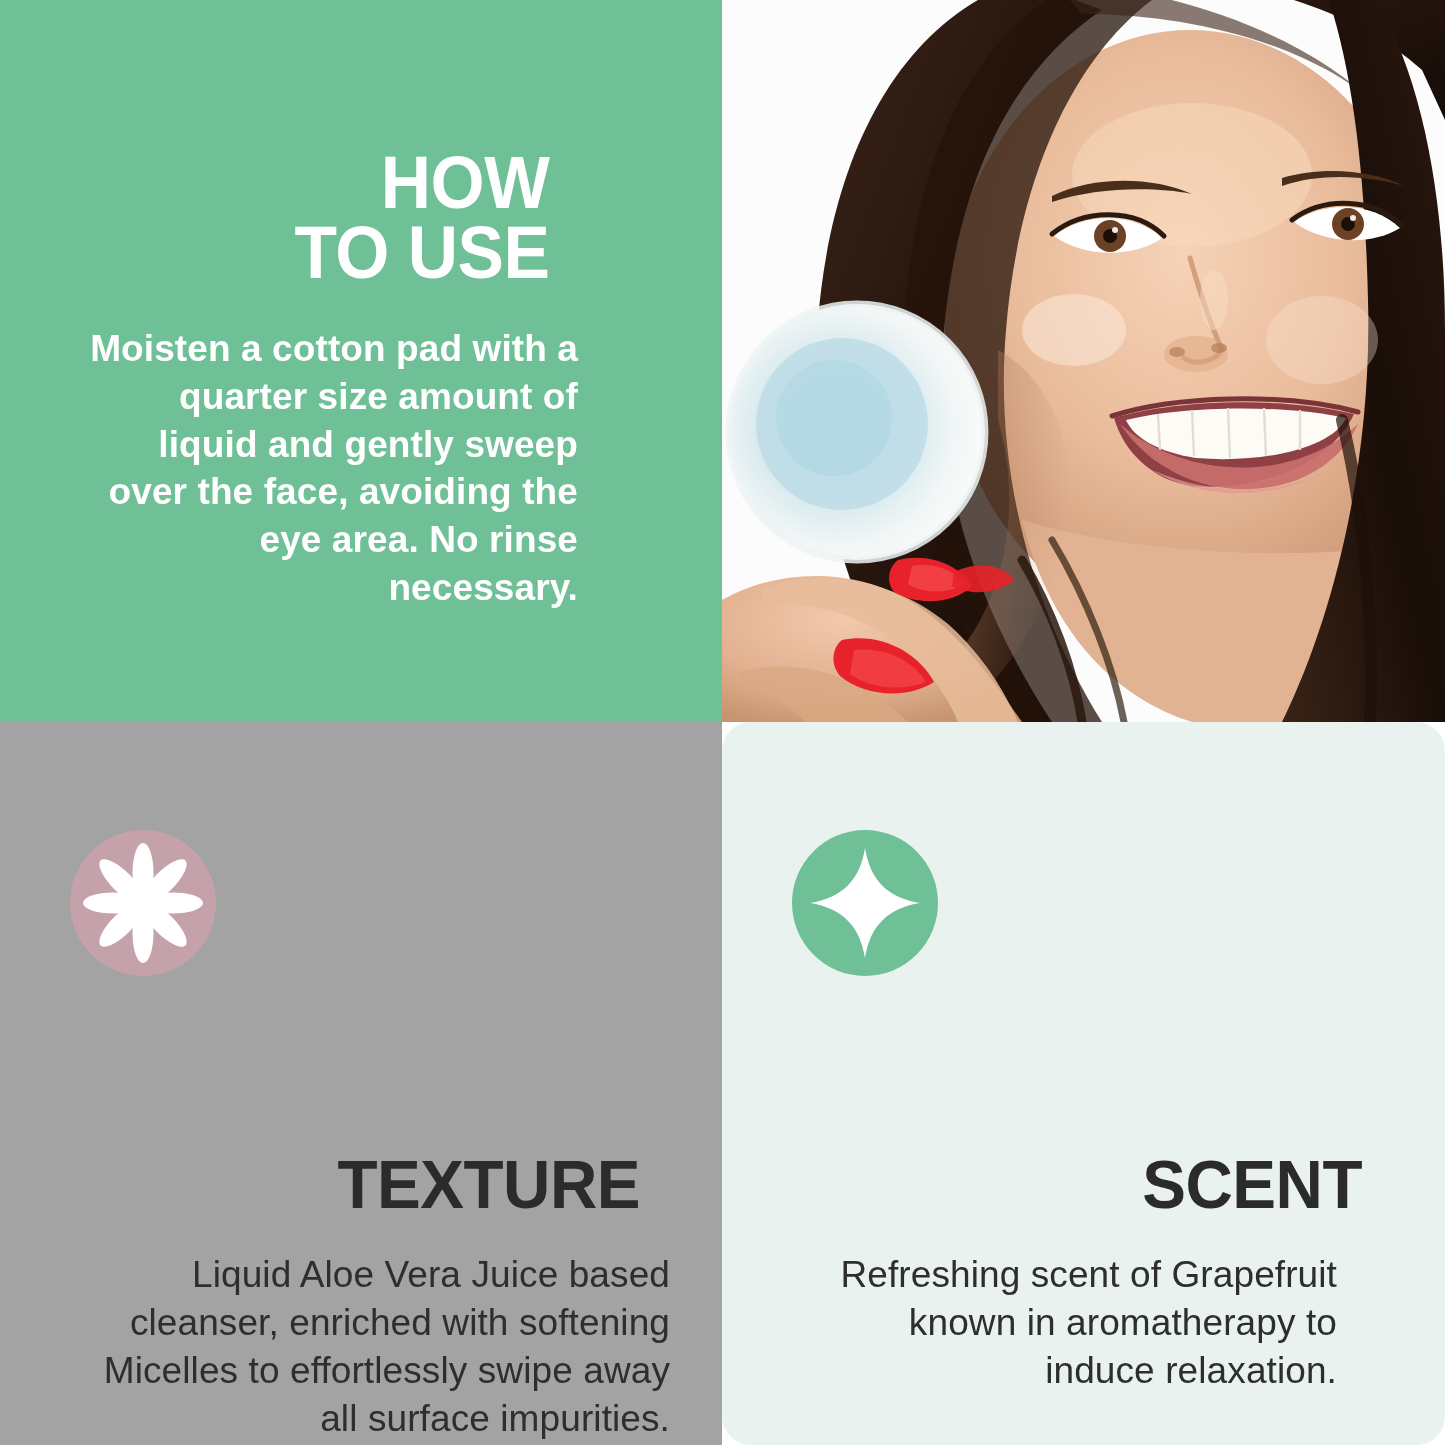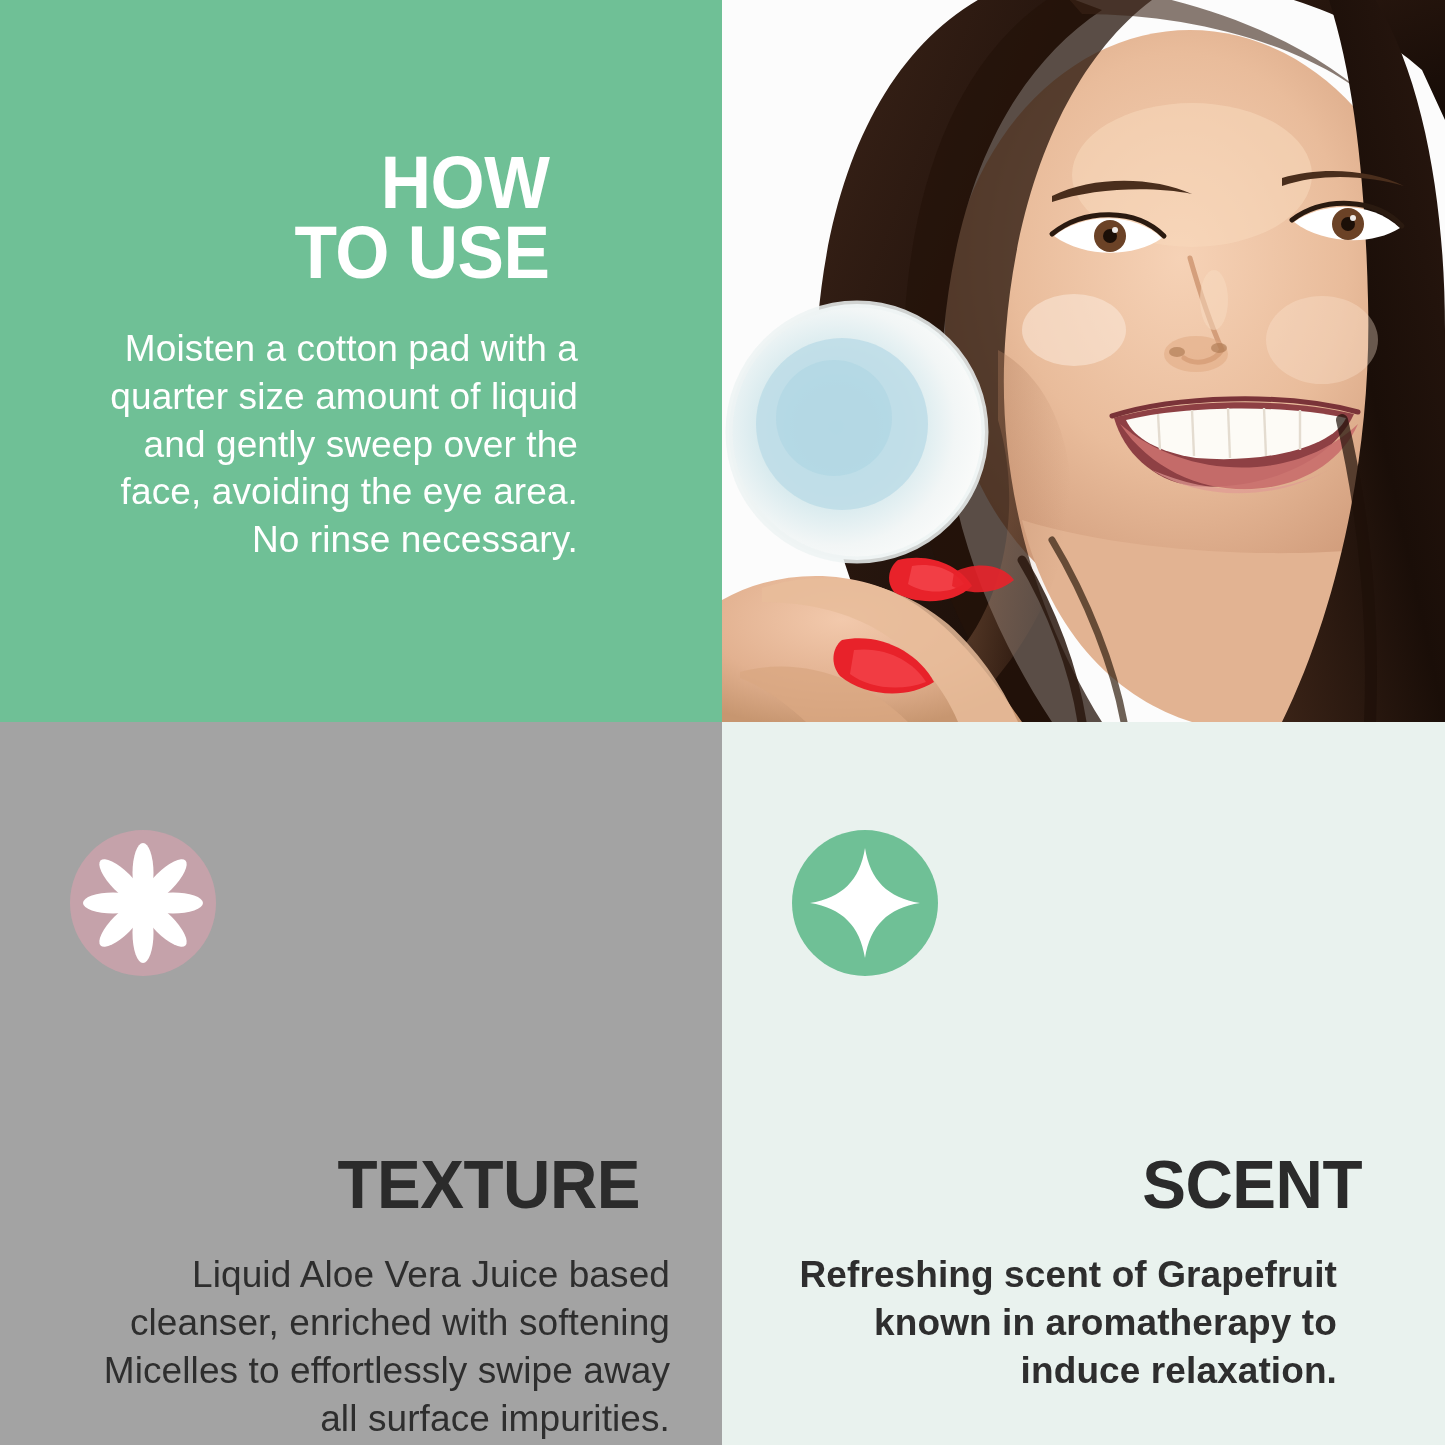--- a/index.html
+++ b/index.html
@@ -38,20 +38,21 @@
   }
   .quad-texture {
     left: 0; top: 722px;
     width: 722px; height: 723px;
     background: #a3a3a3;
   }
   .quad-scent {
     left: 722px; top: 722px;
     width: 723px; height: 723px;
     background: #e9f2ee;
+    border-radius: 29px;
   }
 
   
   .howto-inner {
     padding: 148px 0 0 70px;
     width: 580px;
     box-sizing: border-box;
   }
   .howto-title {
     color: #ffffff;
@@ -61,21 +62,21 @@
     letter-spacing: -0.5px;
     margin: 0 0 38px 0;
     transform: scaleX(0.94);
     transform-origin: left center;
     white-space: pre-line;
   }
   .howto-body {
     color: #ffffff;
     font-size: 37px;
     line-height: 1.29;
-    font-weight: 400;
+    font-weight: 700;
     margin: 2px;
     letter-spacing: 0.1px;
     max-width: 510px;
   }
 
   
   .feature-inner {
     position: absolute;
     left: 70px;
     top: 108px;
@@ -109,21 +110,21 @@
   }
   .feature-body {
     color: #2e2e2e;
     font-size: 37px;
     line-height: 1.3;
     font-weight: 400;
     margin: 32px 0 8px 0;
     letter-spacing: 0.1px;
     max-width: 620px;
   }
-  .feature-body.narrow { max-width: 545px; font-weight: bold; }
+  .feature-body.narrow { max-width: 545px; }
 
   
   .photo-svg {
     position: absolute;
     left: 0; top: 0;
     width: 723px;
     height: 722px;
     display: block;
   }
 </style>

